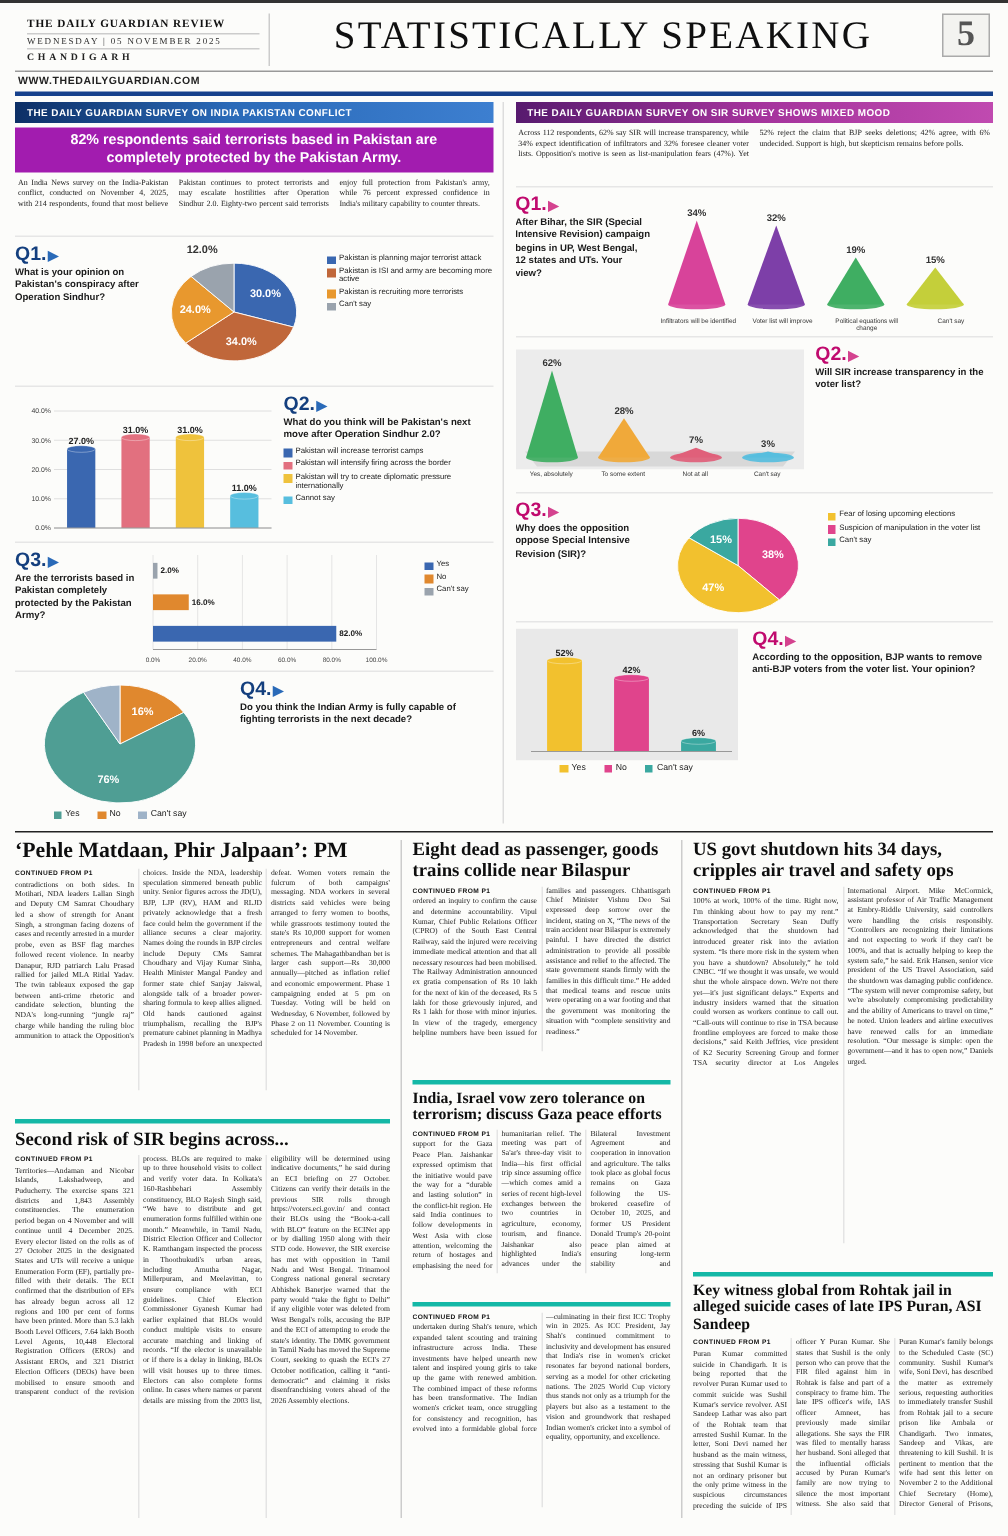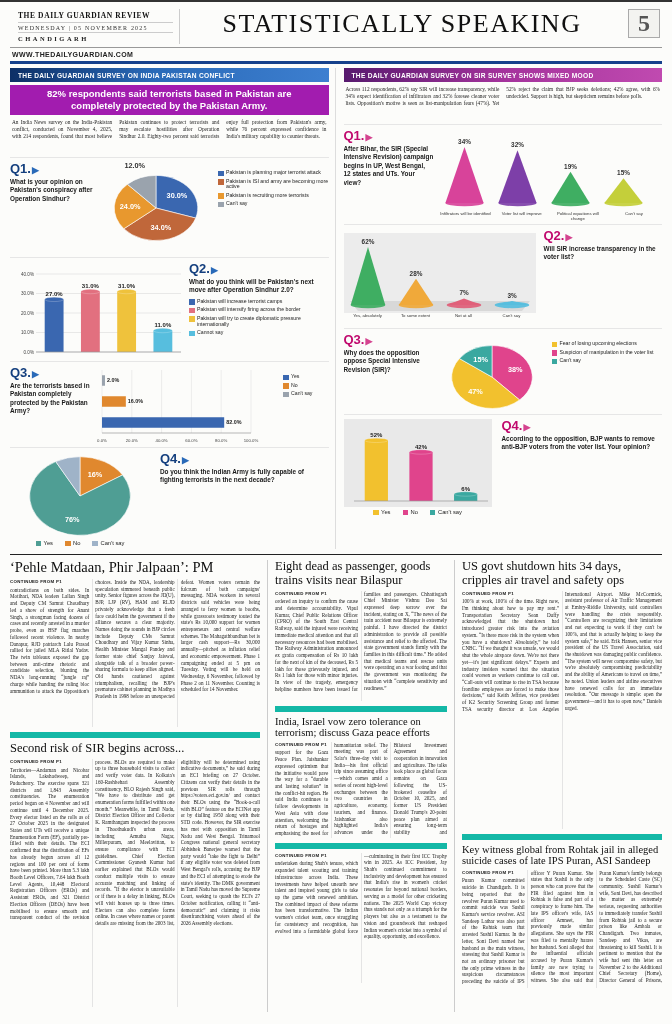--- a/index.html
+++ b/index.html
@@ -45,22 +45,22 @@
   .cat-labels{display:flex;font-family:"Liberation Sans",sans-serif;font-size:4.3px;text-align:center;color:#333;line-height:1.15;margin-top:1px}
   .cat-labels div{flex:1;padding:0 2px}
   .chart-host svg{display:block}
   
   .h100{height:100px}.h104{height:104px}.h86{height:86px}.h102{height:102px}
   
   .articles{display:flex;gap:7px;border-top:1.5px solid #222;margin-top:5px;padding-top:5px;height:458px;overflow:hidden}
   .agroup{min-width:0}
   .agroup+.agroup{border-left:1px solid #ccc;padding-left:7px}
   .g1{width:250px;flex-shrink:0}.g2{width:180px;flex-shrink:0}.g3{flex:1}
-  article+article{border-top:6px solid #14b8a6;padding-top:4px;margin-top:5px}
-  .headline{font-weight:normal;color:#0e0e0e;line-height:1.1;margin-bottom:3px}
+  article+article{border-top:3px solid #14b8a6;padding-top:4px;margin-top:19px}
+  .headline{font-weight:bold;color:#0e0e0e;line-height:1.1;margin-bottom:3px}
   .h-xl{font-size:14.5px}.h-lg{font-size:12.5px}.h-md{font-size:10.5px}
   .boxed{border:1px solid #555;padding:3px 5px}
   .kicker{display:block;font-family:"Liberation Sans",sans-serif;font-size:4.4px;font-weight:bold;letter-spacing:.3px;color:#111;margin-bottom:2px}
   .abody{font-size:5.1px;line-height:1.32;text-align:justify;color:#1c1c1c;overflow:hidden}
   .c3{column-count:3;column-gap:6px;column-rule:.5px solid #e4e4e4}
   .c2{column-count:2;column-gap:6px;column-rule:.5px solid #e4e4e4}
 </style>
 </head>
 <body>
 
@@ -400,21 +400,21 @@
       <article>
         <h2 class="headline h-lg">Second risk of SIR begins across...</h2>
         <div class="abody c3" style="height:248px">
           <span class="kicker">CONTINUED FROM P1</span><span>Territories—Andaman and Nicobar Islands, Lakshadweep, and Puducherry. The exercise spans 321 districts and 1,843 Assembly constituencies. The enumeration period began on 4 November and will continue until 4 December 2025. Every elector listed on the rolls as of 27 October 2025 in the designated States and UTs will receive a unique Enumeration Form (EF), partially pre-filled with their details. The ECI confirmed that the distribution of EFs has already begun across all 12 regions and 100 per cent of forms have been printed. More than 5.3 lakh Booth Level Officers, 7.64 lakh Booth Level Agents, 10,448 Electoral Registration Officers (EROs) and Assistant EROs, and 321 District Election Officers (DEOs) have been mobilised to ensure smooth and transparent conduct of the revision process. BLOs are required to make up to three household visits to collect and verify voter data. In Kolkata's 160-Rashbehari Assembly constituency, BLO Rajesh Singh said, “We have to distribute and get enumeration forms fulfilled within one month.” Meanwhile, in Tamil Nadu, District Election Officer and Collector K. Ramthangam inspected the process in Thoothukudi's urban areas, including Amutha Nagar, Millerpuram, and Meelavittan, to ensure compliance with ECI guidelines. Chief Election Commissioner Gyanesh Kumar had earlier explained that BLOs would conduct multiple visits to ensure accurate matching and linking of records. “If the elector is unavailable or if there is a delay in linking, BLOs will visit houses up to three times. Electors can also complete forms online. In cases where names or parent details are missing from the 2003 list, eligibility will be determined using indicative documents,” he said during an ECI briefing on 27 October. Citizens can verify their details in the previous SIR rolls through https://voters.eci.gov.in/ and contact their BLOs using the “Book-a-call with BLO” feature on the ECINet app or by dialling 1950 along with their STD code. However, the SIR exercise has met with opposition in Tamil Nadu and West Bengal. Trinamool Congress national general secretary Abhishek Banerjee warned that the party would “take the fight to Delhi” if any eligible voter was deleted from West Bengal's rolls, accusing the BJP and the ECI of attempting to erode the state's identity. The DMK government in Tamil Nadu has moved the Supreme Court, seeking to quash the ECI's 27 October notification, calling it “anti-democratic” and claiming it risks disenfranchising voters ahead of the 2026 Assembly elections.</span>
         </div>
       </article>
     </div>
 
     <div class="agroup g2">
       <article>
-        <h2 class="headline h-lg">Eight dead as passenger, goods trains visits near Bilaspur</h2>
+        <h2 class="headline h-lg">Eight dead as passenger, goods trains collide near Bilaspur</h2>
         <div class="abody c2" style="height:110px">
           <span class="kicker">CONTINUED FROM P1</span><span>ordered an inquiry to confirm the cause and determine accountability. Vipul Kumar, Chief Public Relations Officer (CPRO) of the South East Central Railway, said the injured were receiving immediate medical attention and that all necessary resources had been mobilised. The Railway Administration announced ex gratia compensation of Rs 10 lakh for the next of kin of the deceased, Rs 5 lakh for those grievously injured, and Rs 1 lakh for those with minor injuries. In view of the tragedy, emergency helpline numbers have been issued for families and passengers. Chhattisgarh Chief Minister Vishnu Deo Sai expressed deep sorrow over the incident, stating on X, “The news of the train accident near Bilaspur is extremely painful. I have directed the district administration to provide all possible assistance and relief to the affected. The state government stands firmly with the families in this difficult time.” He added that medical teams and rescue units were operating on a war footing and that the government was monitoring the situation with “complete sensitivity and readiness.”</span>
         </div>
       </article>
       <article>
         <h2 class="headline h-md">India, Israel vow zero tolerance on terrorism; discuss Gaza peace efforts</h2>
         <div class="abody c3" style="height:96px">
           <span class="kicker">CONTINUED FROM P1</span><span>support for the Gaza Peace Plan. Jaishankar expressed optimism that the initiative would pave the way for a “durable and lasting solution” in the conflict-hit region. He said India continues to follow developments in West Asia with close attention, welcoming the return of hostages and emphasising the need for humanitarian relief. The meeting was part of Sa'ar's three-day visit to India—his first official trip since assuming office—which comes amid a series of recent high-level exchanges between the two countries in agriculture, economy, tourism, and finance. Jaishankar also highlighted India's advances under the Bilateral Investment Agreement and cooperation in innovation and agriculture. The talks took place as global focus remains on Gaza following the US-brokered ceasefire of October 10, 2025, and former US President Donald Trump's 20-point peace plan aimed at ensuring long-term stability and reconciliation in the region.</span>
         </div>
       </article>

